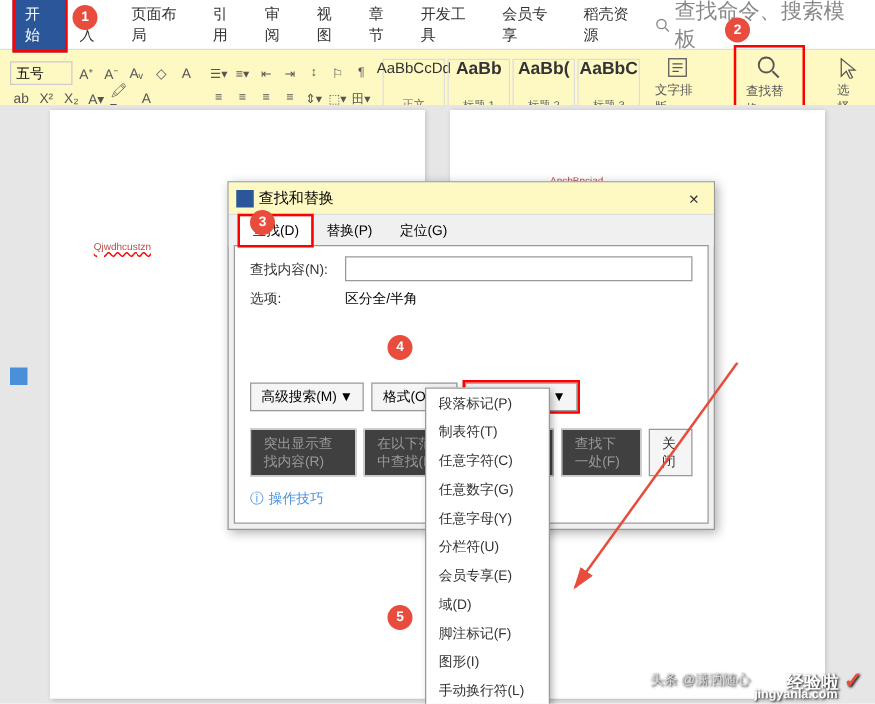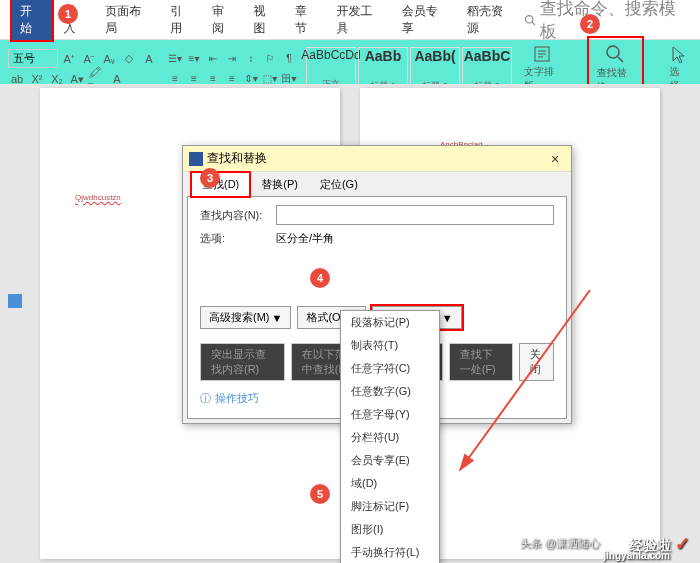--- a/index.html
+++ b/index.html
@@ -4,30 +4,30 @@
   <style>
     * { margin: 0; padding: 0; box-sizing: border-box; font-family: "Microsoft YaHei", sans-serif; }
     body { width: 700px; height: 563px; background: #fff; position: relative; overflow: hidden; font-size: 11px; }
     
     .ribbon-tabs { display: flex; align-items: center; height: 40px; background: #fff; border-bottom: 1px solid #ddd; padding-left: 10px; gap: 2px; }
     .tab { padding: 3px 8px; font-size: 12px; color: #333; cursor: pointer; }
     .tab.active { background: #2b579a; color: #fff; border: 2px solid red; }
     .search-bar { margin-left: auto; display: flex; align-items: center; gap: 4px; padding-right: 10px; color: #888; font-size: 17px; }
     .search-icon-small { width: 12px; height: 12px; }
     
-    .ribbon-content { display: flex; height: 58px; background: #5eead4; border-bottom: 1px solid #ccc; padding: 4px 8px; align-items: center; gap: 8px; }
+    .ribbon-content { display: flex; height: 58px; background: #fef9c3; border-bottom: 1px solid #ccc; padding: 4px 8px; align-items: center; gap: 8px; }
     .font-group { display: flex; flex-direction: column; gap: 2px; }
     .font-row { display: flex; align-items: center; gap: 2px; font-size: 11px; }
     .font-select { border: 1px solid #ccc; padding: 1px 4px; font-size: 11px; width: 50px; }
     .btn-icon { width: 18px; height: 18px; display: flex; align-items: center; justify-content: center; color: #555; cursor: pointer; }
     .para-group { display: flex; flex-direction: column; gap: 2px; }
     .para-row { display: flex; gap: 1px; }
     .para-btn { width: 18px; height: 18px; display: flex; align-items: center; justify-content: center; color: #555; font-size: 10px; cursor: pointer; }
     .styles-group { display: flex; gap: 2px; }
-    .style-box { width: 50px; height: 44px; border: 1px solid #ddd; display: flex; flex-direction: column; align-items: center; font-size: 9px; cursor: pointer; }
+    .style-box { width: 50px; height: 44px; border: 1px solid #ddd; display: flex; flex-direction: column; align-items: center; justify-content: center; font-size: 9px; cursor: pointer; }
     .style-preview { font-size: 12px; color: #333; }
     .style-preview.big { font-size: 14px; font-weight: bold; }
     .style-label { font-size: 9px; color: #666; margin-top: 16px; }
     .right-group { margin-left: auto; display: flex; align-items: center; gap: 22px; }
     .tool-btn { display: flex; flex-direction: column; align-items: center; gap: 2px; font-size: 10px; color: #555; cursor: pointer; padding: 2px 4px; }
     .tool-btn.highlighted { border: 2px solid red; padding: 6px 8px; }
     
     .doc-area { position: absolute; top: 84px; left: 0; right: 0; bottom: 0; background: #e6e6e6; display: flex; gap: 20px; padding: 4px 40px; }
     .page { background: #fff; flex: 1; box-shadow: 1px 1px 4px rgba(0,0,0,0.2); position: relative; }
     .page-text { font-size: 8px; color: #b94a48; text-decoration: underline wavy red; position: absolute; }

